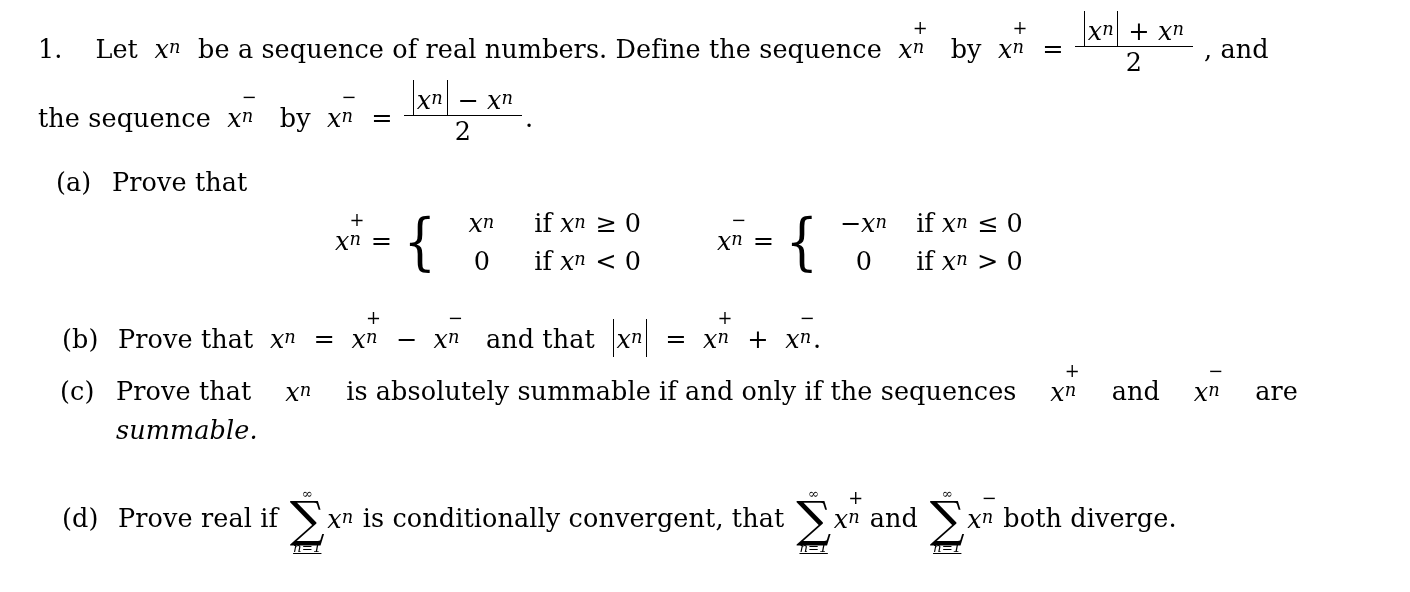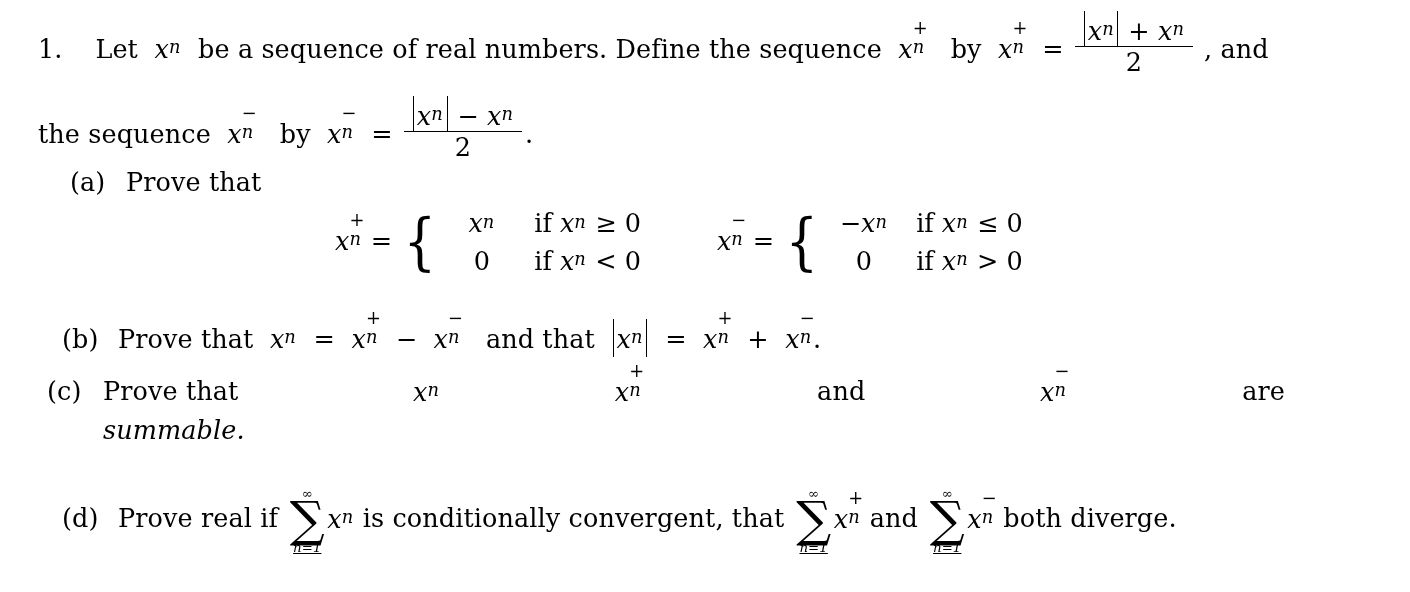--- a/index.html
+++ b/index.html
@@ -179,34 +179,34 @@
     font-size: 25.5px;
     line-height: 1.30;
     letter-spacing: .1px;
   }
 
   #stem {
     left: 38px;
     top: 14px;
     width: 1262px;
   }
-  #stem .l2 { margin-top: 22px; }
-
-  #item-a { left: 70px;  top: 166px; }
+  #stem .l2 { margin-top: 6px; }
+
+  #item-a { left: 56px;  top: 166px; }
   #display-a {
     position: absolute;
     left: 335px;
     top: 205px;
     font-size: 25.5px;
     display: flex;
     align-items: flex-start;
     gap: 76px;
   }
   #item-b { left: 62px;  top: 322px; }
-  #item-c { left: 47px;  top: 375px; width: 1238px; }
+  #item-c { left: 60px;  top: 375px; width: 1238px; }
   #item-d { left: 62px;  top: 485px; width: 1248px; }
 
   .label {
     display: inline-block;
     width: 56px;
   }
   .body-text {
     display: inline;
   }
 
@@ -320,20 +320,21 @@
     <span class="nbsp"> </span><span class="mo">=</span>
     <span class="nbsp"> </span><span class="mi">x</span><span class="ss"><span class="up">+</span><span class="dn">n</span></span>
     <span class="nbsp"> </span><span class="mo">+</span>
     <span class="nbsp"> </span><span class="mi">x</span><span class="ss"><span class="up">−</span><span class="dn">n</span></span><span>.</span>
   </div>
 
   <div class="para" id="item-c">
     <div class="justify-line">
       <span class="lbl"><span class="label">(c)</span><span>Prove  that</span></span>
       <span class="seg"><span class="mi">x</span><span class="sub-only"><span class="dn">n</span></span></span>
+      <span class="seg">is  absolutely  summable  if  and  only  if  the  sequences</span>
       <span class="seg"><span class="mi">x</span><span class="ss"><span class="up">+</span><span class="dn">n</span></span></span>
       <span class="seg">and</span>
       <span class="seg"><span class="mi">x</span><span class="ss"><span class="up">−</span><span class="dn">n</span></span></span>
       <span class="seg">are</span>
     </div>
     <div class="cont-line">summable.</div>
   </div>
 
   <div class="para" id="item-d">
     <div class="d-line">

